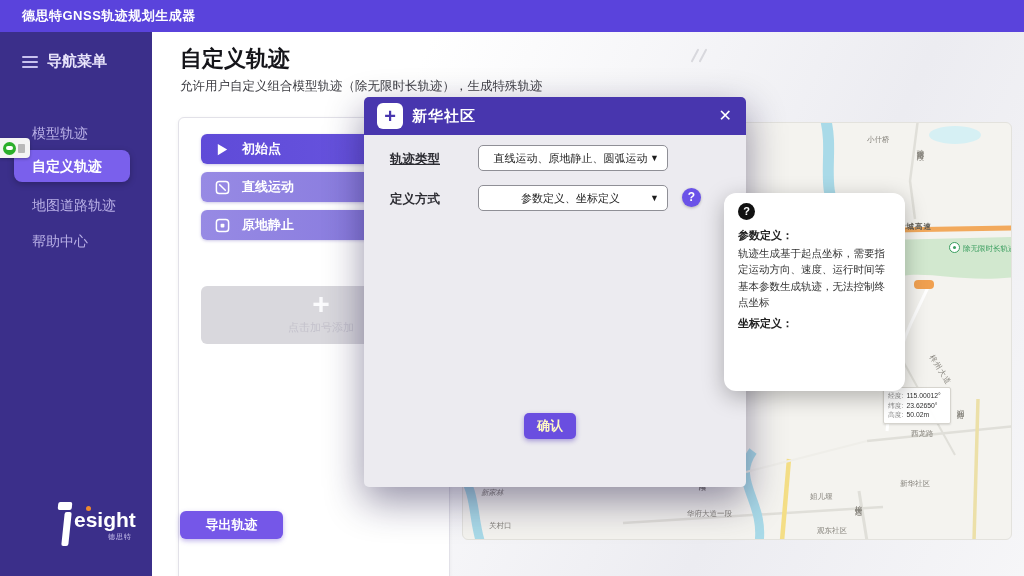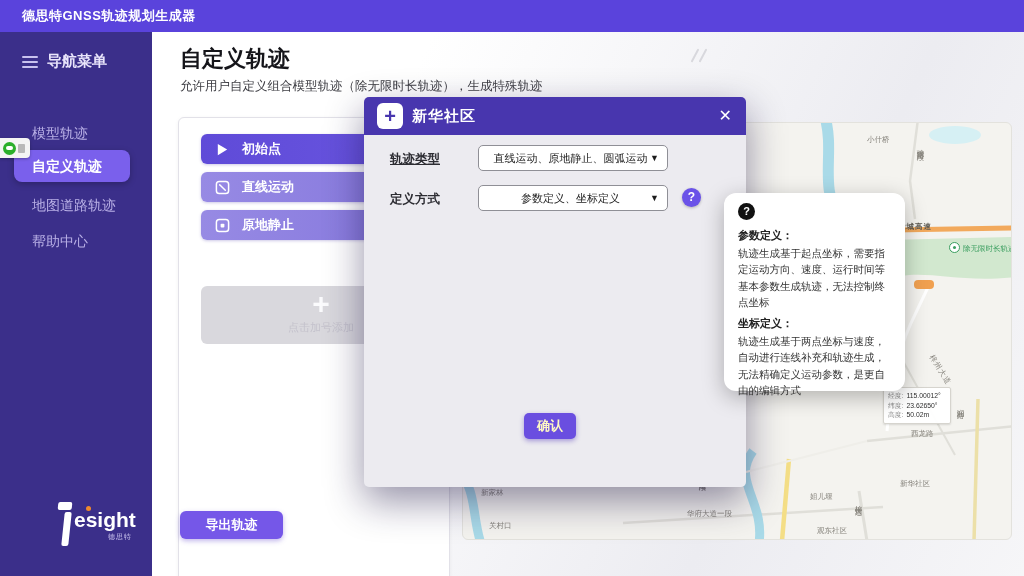--- a/index.html
+++ b/index.html
@@ -191,21 +191,21 @@
       <span class="mlabel green" style="left:500px; top:121px;">除无限时长轨迹</span>
       <span class="mlabel v" style="left:492px; top:280px;">润和路</span>
       <span class="mlabel" style="left:448px; top:306px;">西龙路</span>
       <span class="mlabel" style="left:437px; top:356px;">新华社区</span>
       <span class="mlabel v" style="left:390px; top:376px;">梓州大道</span>
       <span class="mlabel" style="left:354px; top:403px;">观东社区</span>
       <span class="mlabel" style="left:347px; top:369px;">姐儿堰</span>
       <span class="mlabel" style="left:224px; top:386px;">华府大道一段</span>
       <span class="mlabel v" style="left:234px; top:352px;">道南段</span>
       <span class="mlabel" style="left:90px;  top:354px;">刘家坝</span>
-      <span class="mlabel" style="left:18px;  top:365px;">新家林</span>
+      <span class="mlabel" style="left:18px;  top:365px;font-style:italic;">新家林</span>
       <span class="mlabel" style="left:26px;  top:398px;">关村口</span>
       <span class="mlabel diag" style="left:460px; top:242px;">梓州大道</span>
 
       <div class="orange-badge"></div>
       <div class="park-marker"></div>
 
       <div class="coord-box">
         <div class="coord-row">
             <span class="cl">经度:</span>
             <span class="cv">115.00012°</span>
@@ -247,17 +247,16 @@
       <div class="help-dot" style="top:91px;">?</div>
 
       <button class="confirm-btn">确认</button>
     </div>
 
     <div class="tooltip">
       <div class="tip-q">?</div>
       <div class="tip-h">参数定义：</div>
       <div class="tip-b">轨迹生成基于起点坐标，需要指定运动方向、速度、运行时间等基本参数生成轨迹，无法控制终点坐标</div>
       <div class="tip-h">坐标定义：</div>
-      <div class="tip-b">轨迹生成基于两点坐标与速度，自动进行连线补充和轨迹生成，无法精确定义运动参数，是更自由的编辑方式</div>
     </div>
 
   </div>
 </div>
 
 </body></html>

